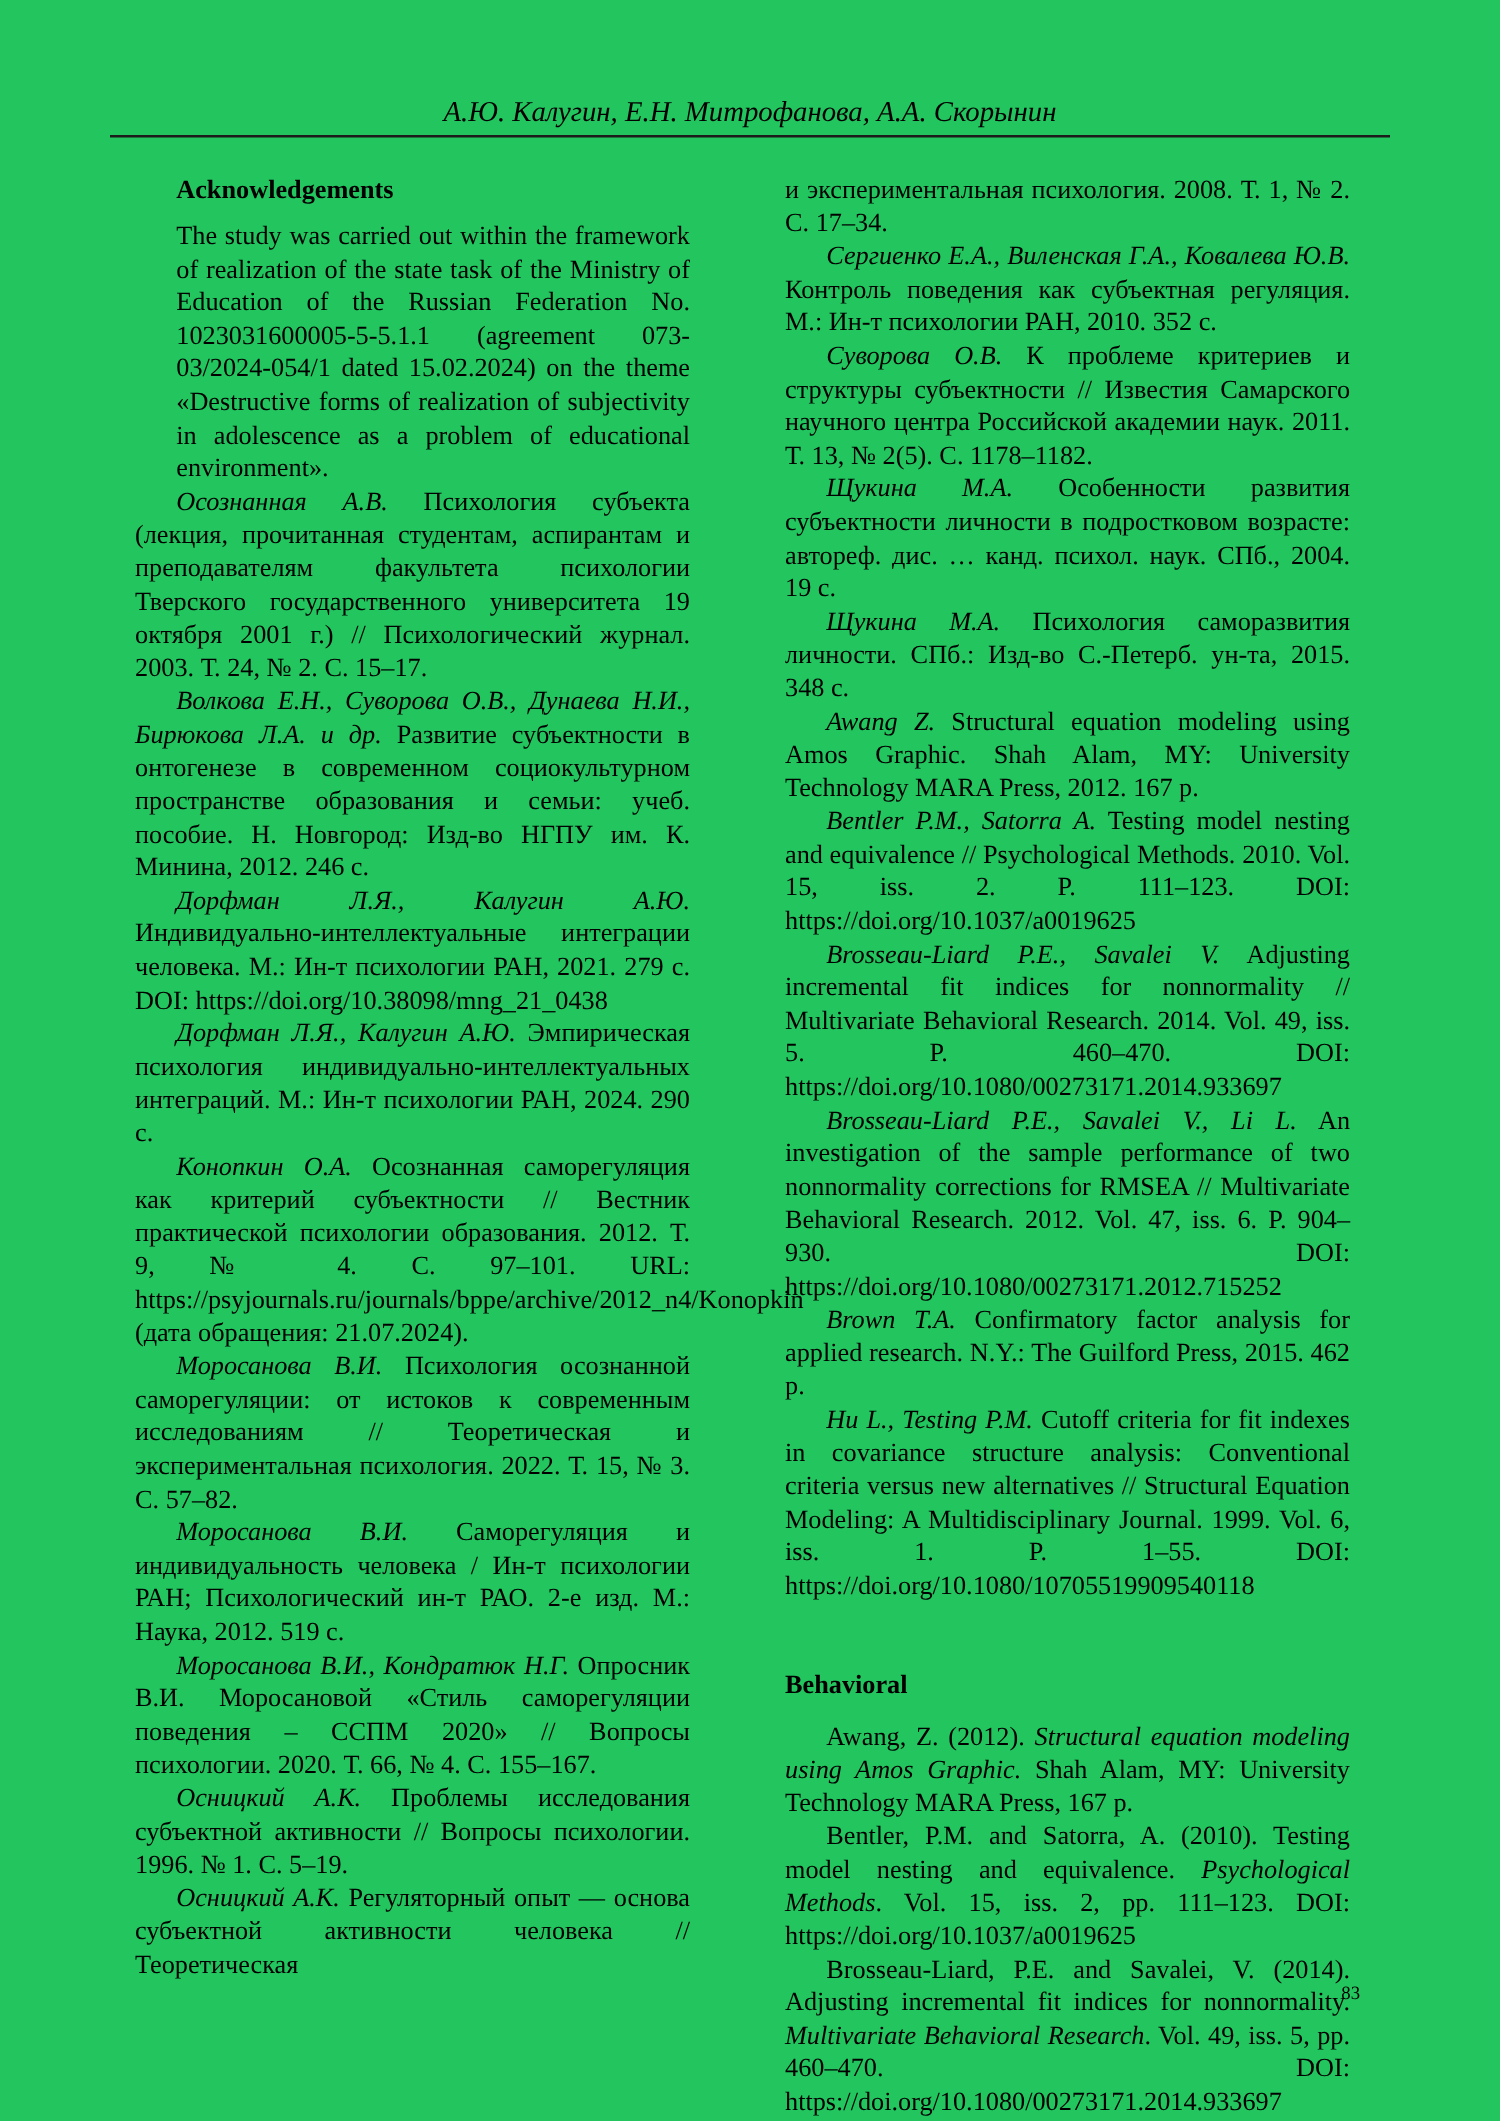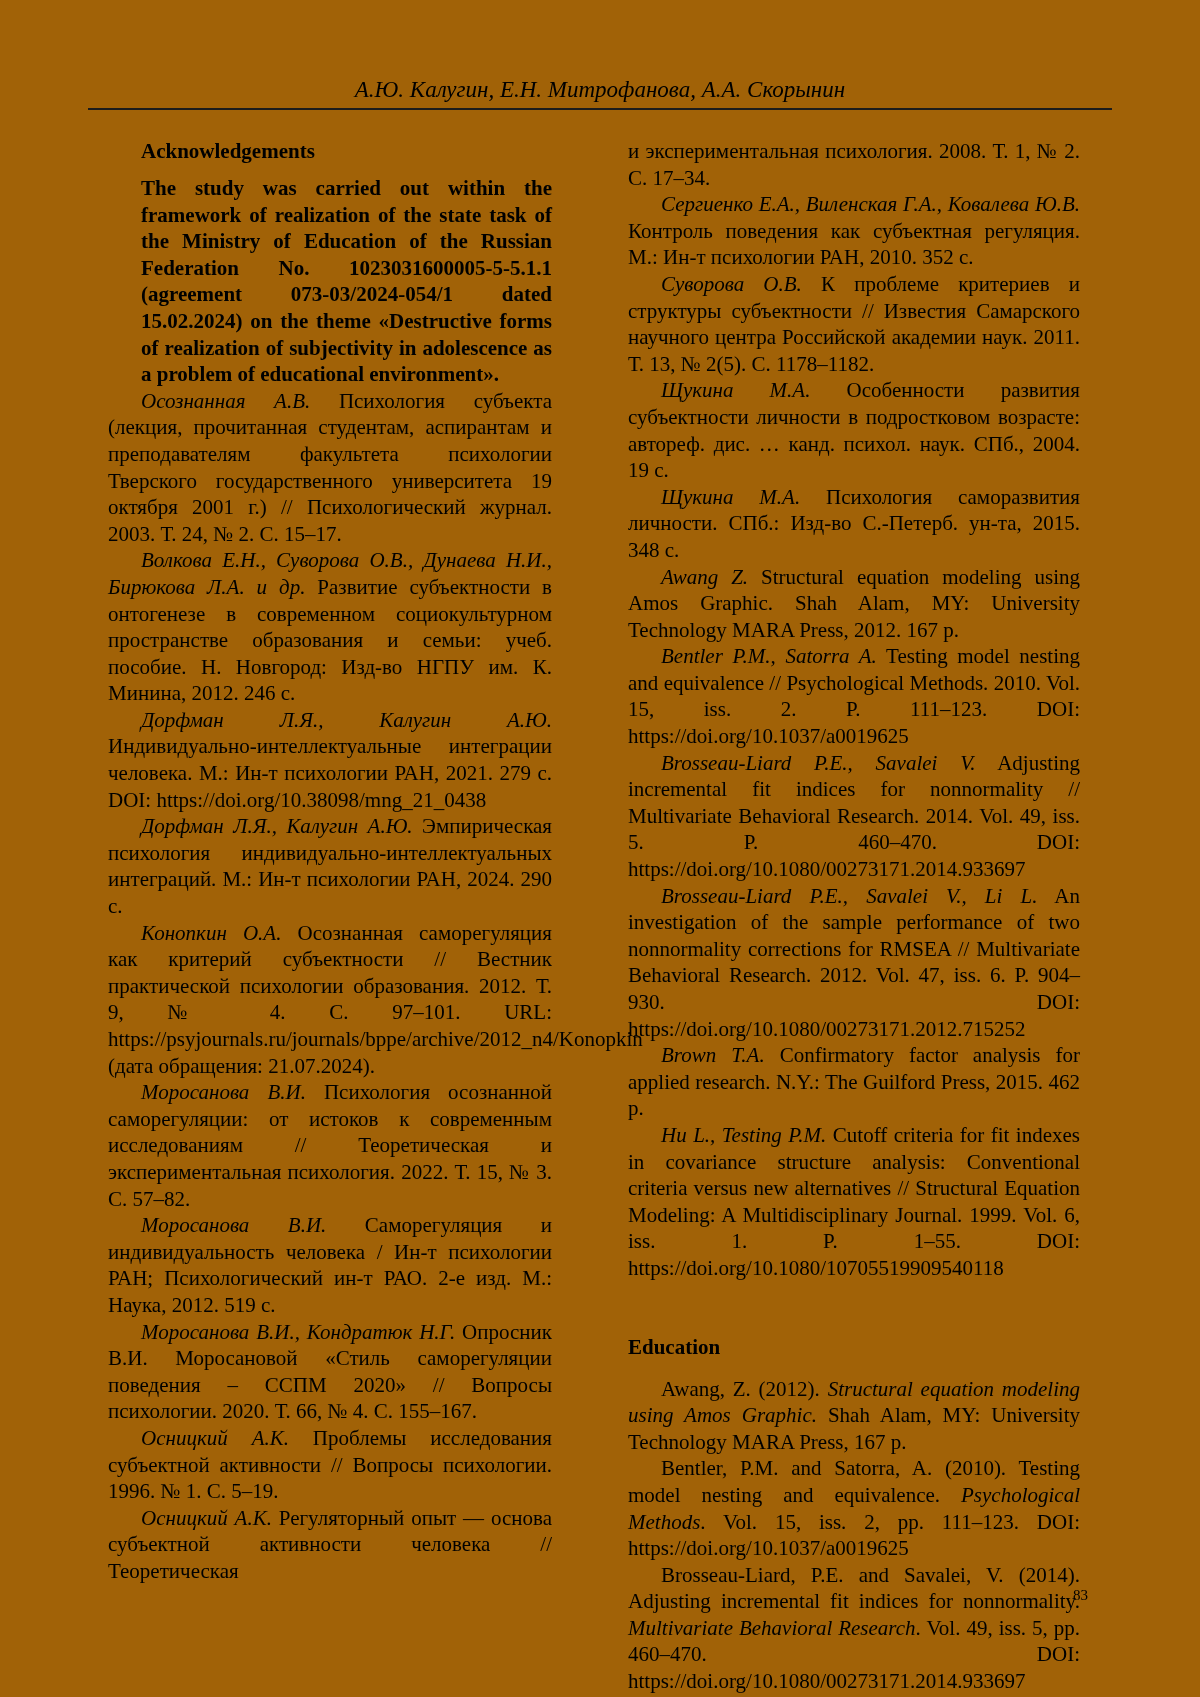--- a/index.html
+++ b/index.html
@@ -1,20 +1,20 @@
 <!DOCTYPE html>
 <html lang="ru"><head>
 <meta charset="utf-8">
 <style>
   html, body { margin: 0; padding: 0; background: #ffffff; }
   .page {
     position: relative;
     width: 1200px;
     height: 1697px;
-    background: #a16207;
+    background: #22c55e;
     color: #000000;
     font-family: "Liberation Serif", "DejaVu Serif", serif;
     overflow: hidden;
   }
   .running-header {
     position: absolute;
     top: 0;
     left: 88px;
     right: 88px;
     text-align: center;
@@ -41,21 +41,21 @@
   .col-right { width: 452px; }
   .ack { margin-left: 33px; }
   .heading {
     font-weight: bold;
     font-size: 21px;
     line-height: 27px;
     margin: 0 0 9px 0;
     text-align: left;
   }
   .ack .heading { margin-bottom: 10px; }
-  .ack p { margin: 0; font-weight: bold; }
+  .ack p { margin: 0; }
   .list-heading { margin: 27px 0 15px 0; }
   .refs-heading { margin: 52px 0 15px 0; }
   p.ref { margin: 0; text-indent: 33px; }
   p.ref.noindent { text-indent: 0; }
   .page-number {
     position: absolute;
     top: 1582px;
     left: 1020px;
     width: 68px;
     text-align: right;
@@ -103,21 +103,21 @@
           <p class="ref"><em>Щукина М.А.</em> Особенности развития субъектности личности в подростковом возрасте: автореф. дис. … канд. психол. наук. СПб., 2004. 19 с.</p>
           <p class="ref"><em>Щукина М.А.</em> Психология саморазвития личности. СПб.: Изд-во С.-Петерб. ун-та, 2015. 348 с.</p>
           <p class="ref"><em>Awang Z.</em> Structural equation modeling using Amos Graphic. Shah Alam, MY: University Technology MARA Press, 2012. 167 p.</p>
           <p class="ref"><em>Bentler P.M., Satorra A.</em> Testing model nesting and equivalence // Psychological Methods. 2010. Vol. 15, iss. 2. P. 111–123. DOI: https://doi.org/10.1037/a0019625</p>
           <p class="ref"><em>Brosseau-Liard P.E., Savalei V.</em> Adjusting incremental fit indices for nonnormality // Multivariate Behavioral Research. 2014. Vol. 49, iss. 5. P. 460–470. DOI: https://doi.org/10.1080/00273171.2014.933697</p>
           <p class="ref"><em>Brosseau-Liard P.E., Savalei V., Li L.</em> An investigation of the sample performance of two nonnormality corrections for RMSEA // Multivariate Behavioral Research. 2012. Vol. 47, iss. 6. P. 904–930. DOI: https://doi.org/10.1080/00273171.2012.715252</p>
           <p class="ref"><em>Brown T.A.</em> Confirmatory factor analysis for applied research. N.Y.: The Guilford Press, 2015. 462 p.</p>
           <p class="ref"><em>Hu L., Testing P.M.</em> Cutoff criteria for fit indexes in covariance structure analysis: Conventional criteria versus new alternatives // Structural Equation Modeling: A Multidisciplinary Journal. 1999. Vol. 6, iss. 1. P. 1–55. DOI: https://doi.org/10.1080/10705519909540118</p>
         </div>
 
-      <h3 class="heading refs-heading">Education</h3>
+      <h3 class="heading refs-heading">Behavioral</h3>
 
       <div id="en-list">
           <p class="ref">Awang, Z. (2012). <em>Structural equation modeling using Amos Graphic.</em> Shah Alam, MY: University Technology MARA Press, 167 p.</p>
           <p class="ref">Bentler, P.M. and Satorra, A. (2010). Testing model nesting and equivalence. <em>Psychological Methods</em>. Vol. 15, iss. 2, pp. 111–123. DOI: https://doi.org/10.1037/a0019625</p>
           <p class="ref">Brosseau-Liard, P.E. and Savalei, V. (2014). Adjusting incremental fit indices for nonnormality. <em>Multivariate Behavioral Research</em>. Vol. 49, iss. 5, pp. 460–470. DOI: https://doi.org/10.1080/00273171.2014.933697</p>
         </div>
     </div>
 
   </div>
 

